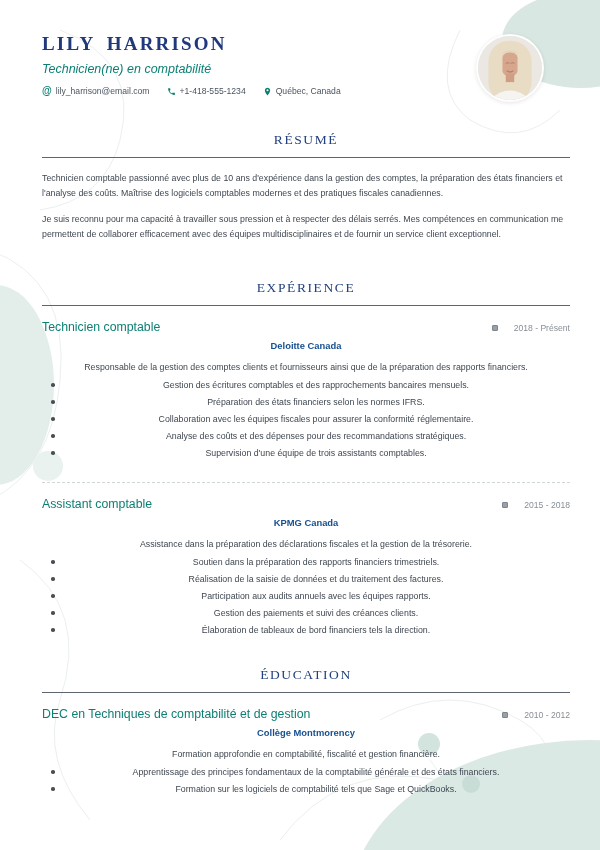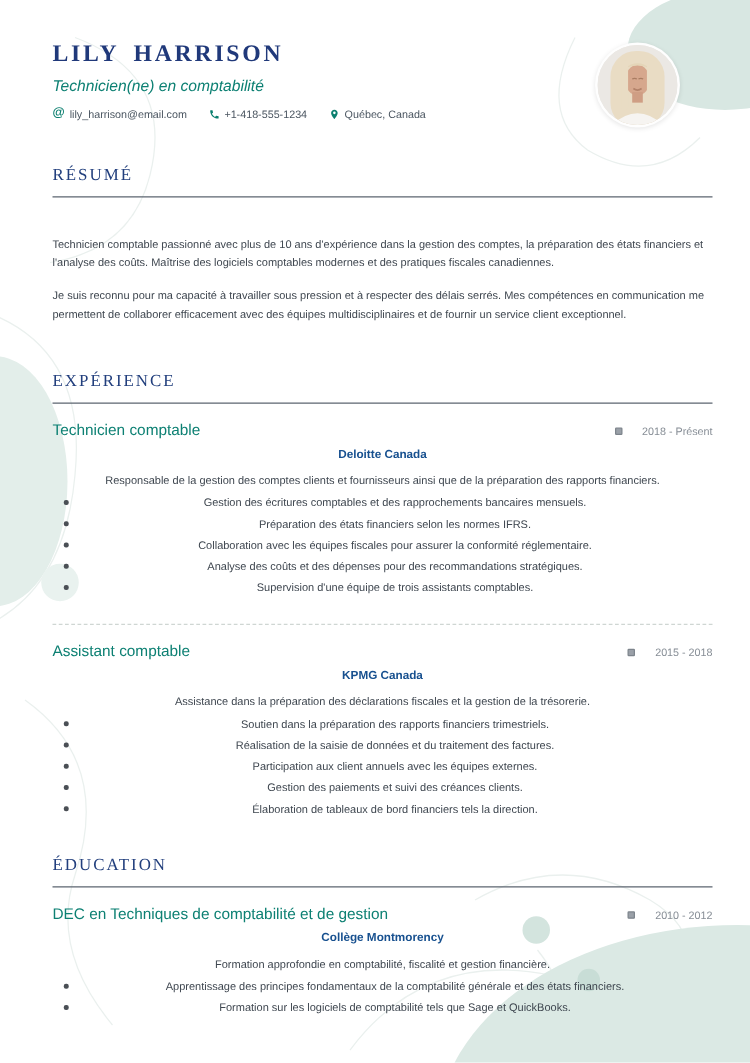--- a/index.html
+++ b/index.html
@@ -39,28 +39,28 @@
     width: 68px; height: 68px; border-radius: 50%;
     border: 2px solid rgba(255,255,255,0.95);
     box-shadow: 0 1px 4px rgba(0,0,0,0.10);
     overflow: hidden; background: #ebe9e6;
   }
 
   
   .section-heading {
     font-family: "Liberation Serif", serif;
     font-size: 13.5px; color: #223f7d;
-    letter-spacing: 1.6px; line-height: 17px;
+    letter-spacing: 1.6px; line-height: 17px; text-align: center;
   }
   .section-rule { border: none; border-top: 1px solid #5c6570; margin-top: 9px; }
   .sec-resume { margin-top: 34px; }
   .sec-exp { margin-top: 38px; }
   .sec-edu { margin-top: 30px; }
 
-  .para { margin-top: 30px; font-size: 8.8px; line-height: 14.6px; color: #3f4750; }
+  .para { margin-top: 13px; font-size: 8.8px; line-height: 14.6px; color: #3f4750; }
   .para + .para { margin-top: 12px; }
 
   .entry { margin-top: 14px; text-align: center; }
   .entry-head { display: flex; align-items: center; justify-content: space-between; }
   .entry-title { font-size: 12.3px; color: #0d8073; line-height: 15px; }
   .entry-date {
     display: flex; align-items: center; gap: 16px;
     font-size: 8.6px; color: #878e96; white-space: nowrap;
   }
   .date-square {
@@ -181,21 +181,21 @@
         <span class="entry-date">
           <span class="date-square"></span>
           <span>2015 - 2018</span>
         </span>
       </div>
       <div class="entry-company">KPMG Canada</div>
       <div class="entry-desc">Assistance dans la préparation des déclarations fiscales et la gestion de la trésorerie.</div>
       <ul class="bullets">
         <li>Soutien dans la préparation des rapports financiers trimestriels.</li>
         <li>Réalisation de la saisie de données et du traitement des factures.</li>
-        <li>Participation aux client annuels avec les équipes externes.</li>
+        <li>Participation aux audits annuels avec les équipes rapports.</li>
         <li>Gestion des paiements et suivi des créances clients.</li>
         <li>Élaboration de tableaux de bord financiers tels la direction.</li>
       </ul>
     </div>
   </div>
 
   <div class="sec-edu">
     <div class="section-heading">ÉDUCATION</div>
     <hr class="section-rule">
 

